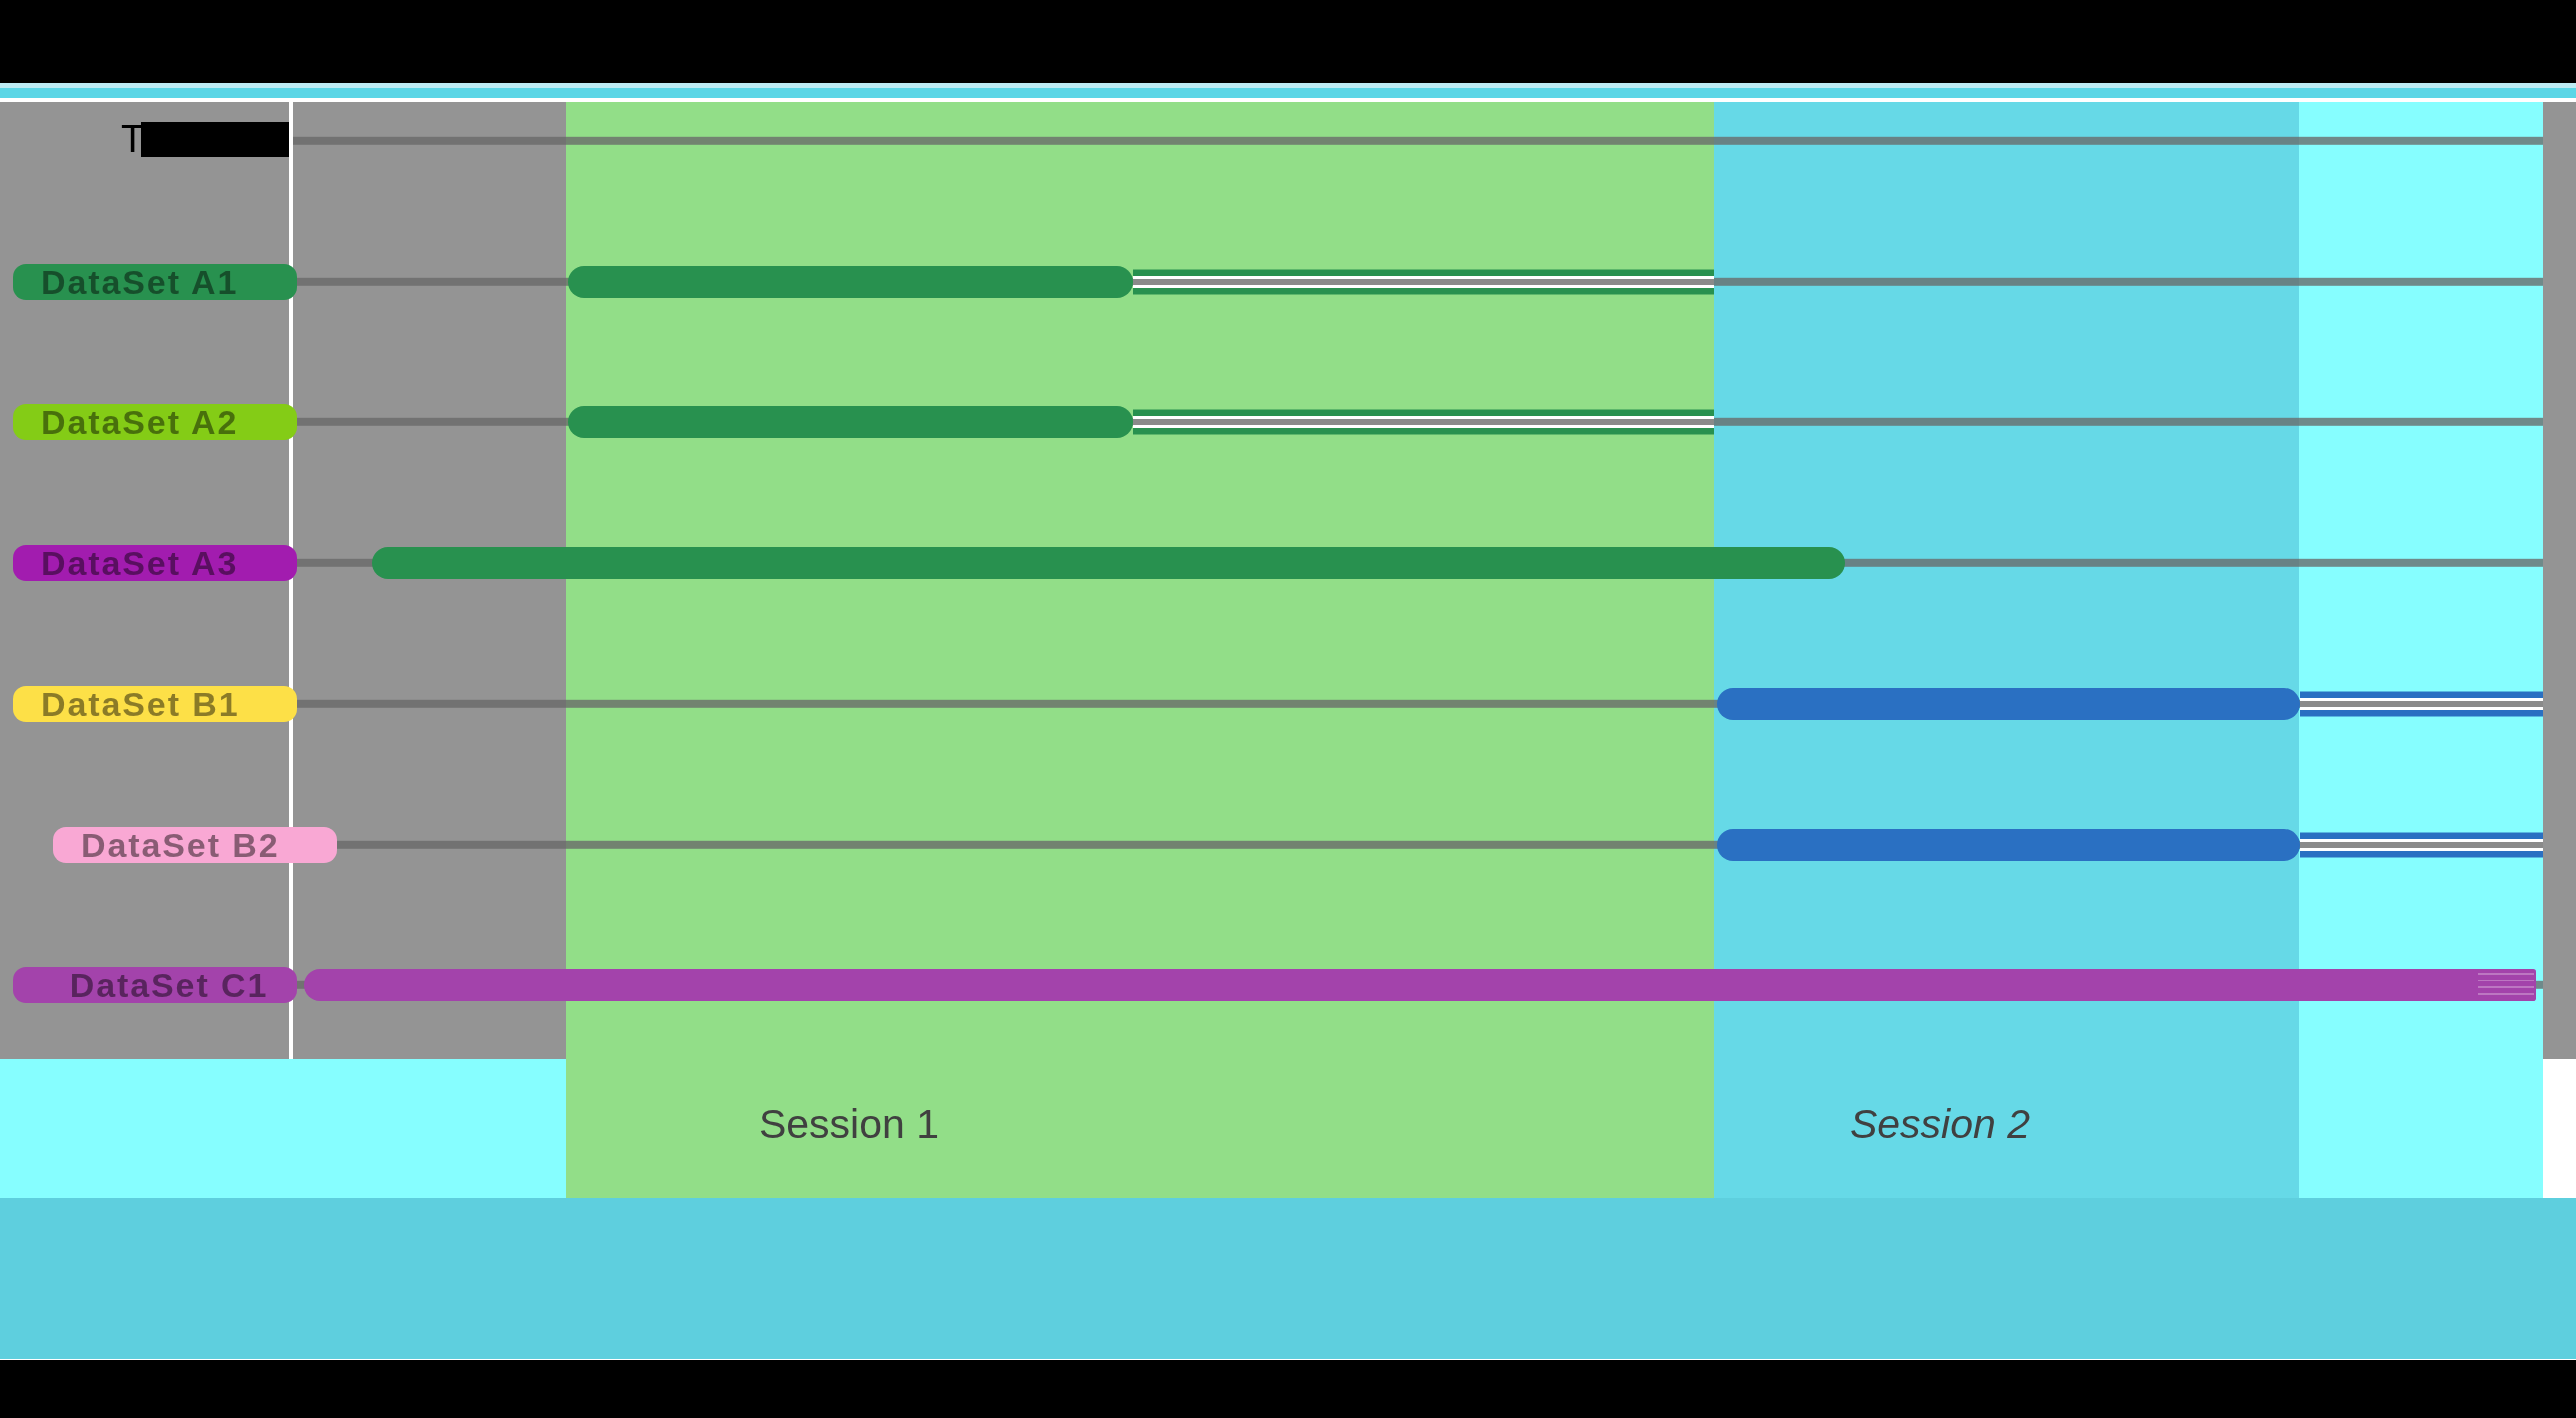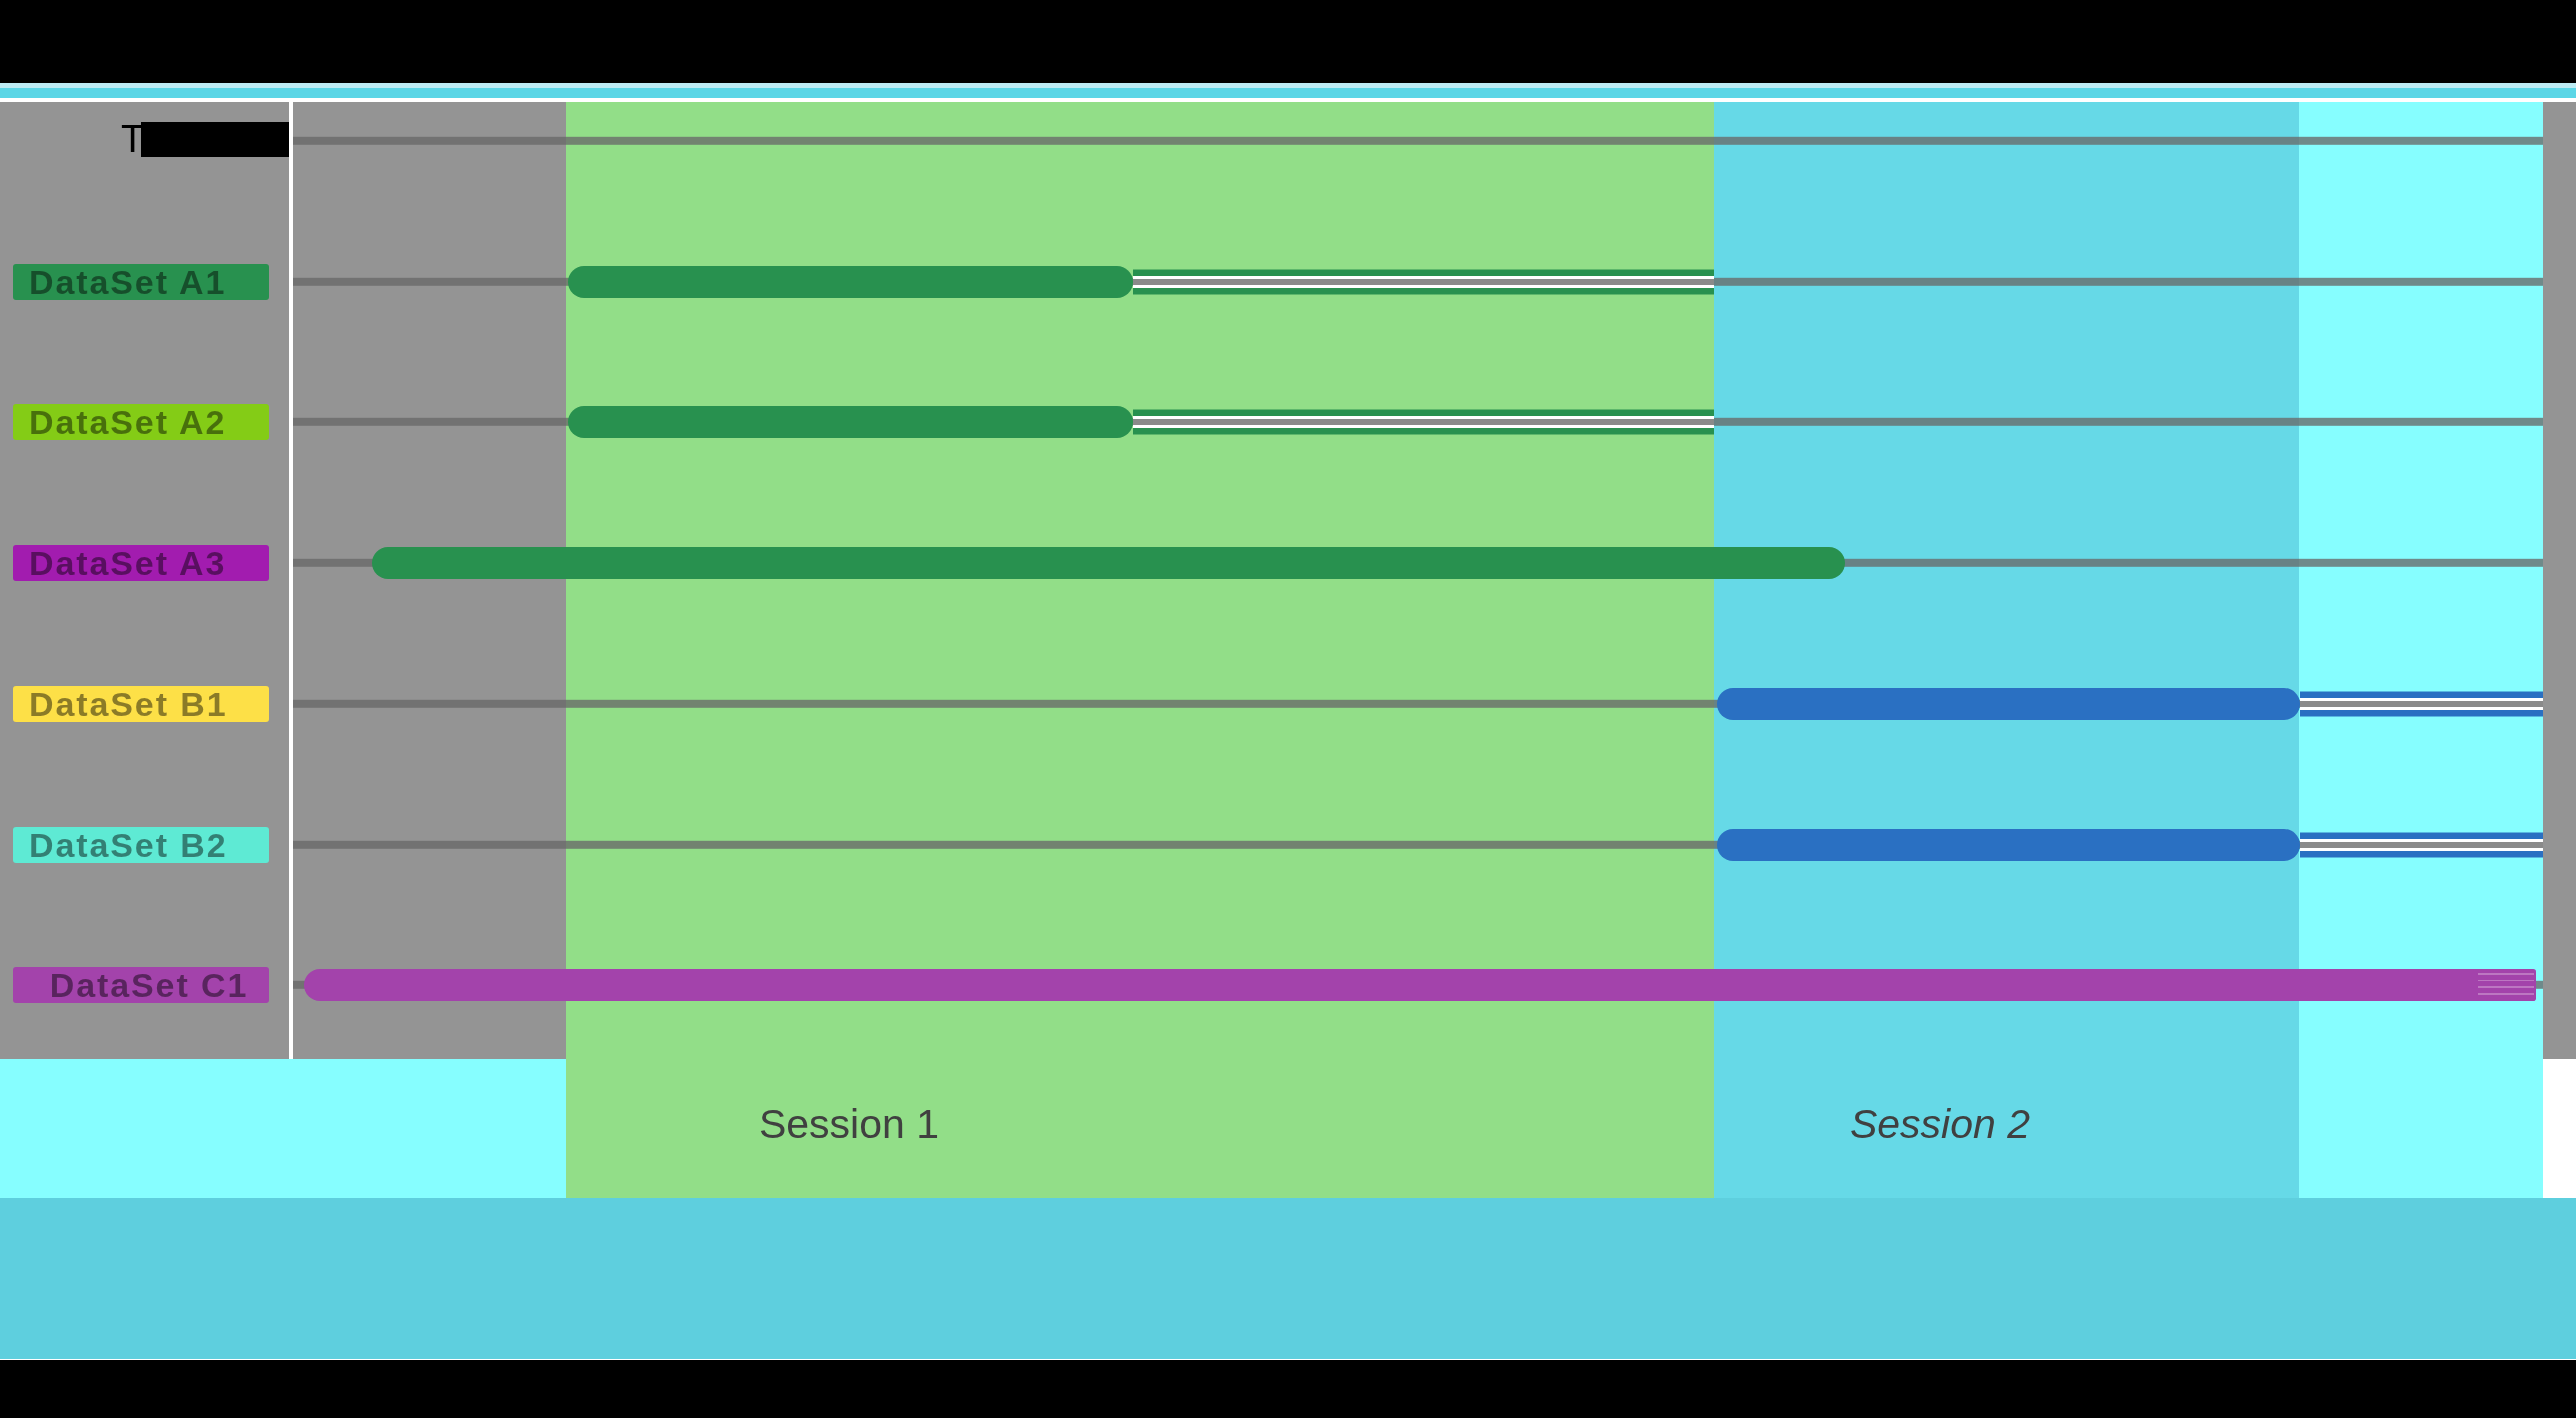--- a/index.html
+++ b/index.html
@@ -21,22 +21,22 @@
   #band-post{left:2299px;top:102px;width:244px;height:1096px;background:#86feff;}
   #corner-lightcyan{left:0;top:1059px;width:566px;height:139px;background:#86feff;}
   #axis-line{left:289px;top:102px;width:3.8px;height:957px;background:#fff;}
   
   .gridline{position:absolute;height:8.4px;background:rgba(105,105,105,0.78);transform:translateY(-50%);}
   .trail{position:absolute;height:25px;transform:translateY(-50%);}
   .bar{position:absolute;height:32px;border-radius:16px;transform:translateY(-50%);}
   .bar.flat-right{border-radius:16px 2.8px 2.8px 16px;}
   .bar .streaks{position:absolute;right:1.9px;top:12%;width:56px;height:76%;
       background:repeating-linear-gradient(180deg, rgba(255,255,255,.28) 0 1.9px, transparent 1.9px 6.6px);}
-  .pill{position:absolute;left:13px;width:256px;height:36px;border-radius:3px;transform:translateY(-50%);
-        line-height:36px;padding-left:16px;box-sizing:border-box;
+  .pill{position:absolute;left:13px;width:284px;height:36px;border-radius:13px;transform:translateY(-50%);
+        line-height:36px;padding-left:28px;box-sizing:border-box;
         font-size:34px;font-weight:bold;letter-spacing:1.9px;white-space:nowrap;overflow:hidden;
         color:rgba(0,0,0,0.45);}
   
   #chart-title{left:121px;top:122px;height:35px;line-height:35px;font-size:38px;color:#000;}
   #title-redact{left:141px;top:122px;width:148px;height:35px;background:#000;}
   
   .session-label{position:absolute;top:1102px;height:45px;line-height:45px;font-size:41px;
                  color:#404040;transform:translateX(-50%);white-space:nowrap;}
   #session1-label{left:849px;}
   #session2-label{left:1940px;font-style:italic;}
@@ -72,21 +72,21 @@
       <div class="trail" style="left: 1133px; top: 422px; width: 581px; background: linear-gradient(rgb(40, 145, 79) 0px, rgb(40, 145, 79) 6.6px, rgb(255, 255, 255) 6.6px, rgb(255, 255, 255) 9.4px, rgb(138, 138, 138) 9.4px, rgb(138, 138, 138) 16px, rgb(255, 255, 255) 16px, rgb(255, 255, 255) 19px, rgb(40, 145, 79) 19px, rgb(40, 145, 79) 25px);"></div>
       <div class="bar" style="left: 568px; top: 422px; width: 565px; background: rgb(40, 145, 79);"></div>
       <div class="pill" style="top: 422px; background: #84cc16;">DataSet A2</div>
       <div class="bar" style="left: 372px; top: 563px; width: 1473px; background: rgb(40, 145, 79);"></div>
       <div class="pill" style="top: 563px; background: #a21caf;">DataSet A3</div>
       <div class="trail" style="left: 2300px; top: 704px; width: 243px; background: linear-gradient(rgb(42, 112, 194) 0px, rgb(42, 112, 194) 6.6px, rgb(255, 255, 255) 6.6px, rgb(255, 255, 255) 9.4px, rgb(138, 138, 138) 9.4px, rgb(138, 138, 138) 16px, rgb(255, 255, 255) 16px, rgb(255, 255, 255) 19px, rgb(42, 112, 194) 19px, rgb(42, 112, 194) 25px);"></div>
       <div class="bar" style="left: 1717px; top: 704px; width: 583px; background: rgb(42, 112, 194);"></div>
       <div class="pill" style="top: 704px; background: #fde047;">DataSet B1</div>
       <div class="trail" style="left: 2300px; top: 845px; width: 243px; background: linear-gradient(rgb(42, 112, 194) 0px, rgb(42, 112, 194) 6.6px, rgb(255, 255, 255) 6.6px, rgb(255, 255, 255) 9.4px, rgb(138, 138, 138) 9.4px, rgb(138, 138, 138) 16px, rgb(255, 255, 255) 16px, rgb(255, 255, 255) 19px, rgb(42, 112, 194) 19px, rgb(42, 112, 194) 25px);"></div>
       <div class="bar" style="left: 1717px; top: 845px; width: 583px; background: rgb(42, 112, 194);"></div>
-      <div class="pill" style="top: 845px; background: #5eead4;">DataSet B2</div>
+      <div class="pill" style="top: 845px; background: #f9a8d4; margin-left: 40px;">DataSet B2</div>
       <div class="bar flat-right" style="left: 304px; top: 985px; width: 2232px; background: rgb(163, 67, 171);">
         <div class="streaks"></div>
       </div>
       <div class="pill" style="top: 985px; background: rgb(163, 67, 171); text-align: center;">DataSet C1</div>
     </div>
 
   <div class="abs" id="chart-title">T</div>
   <div class="abs" id="title-redact"></div>
 
   <div class="session-label" id="session1-label">Session 1</div>

